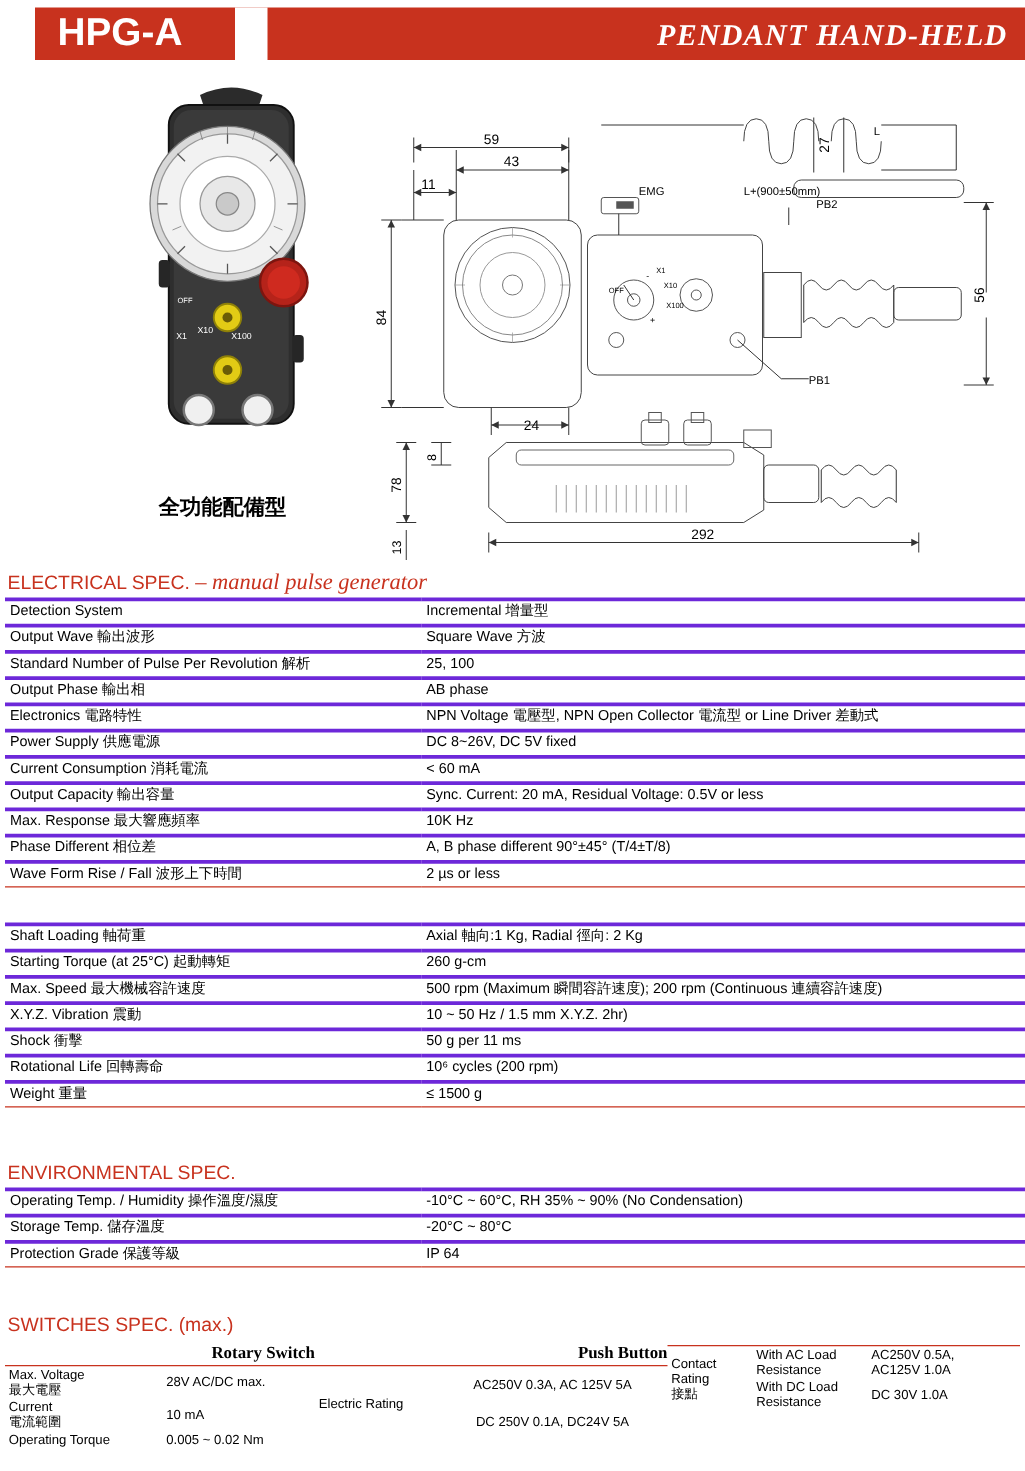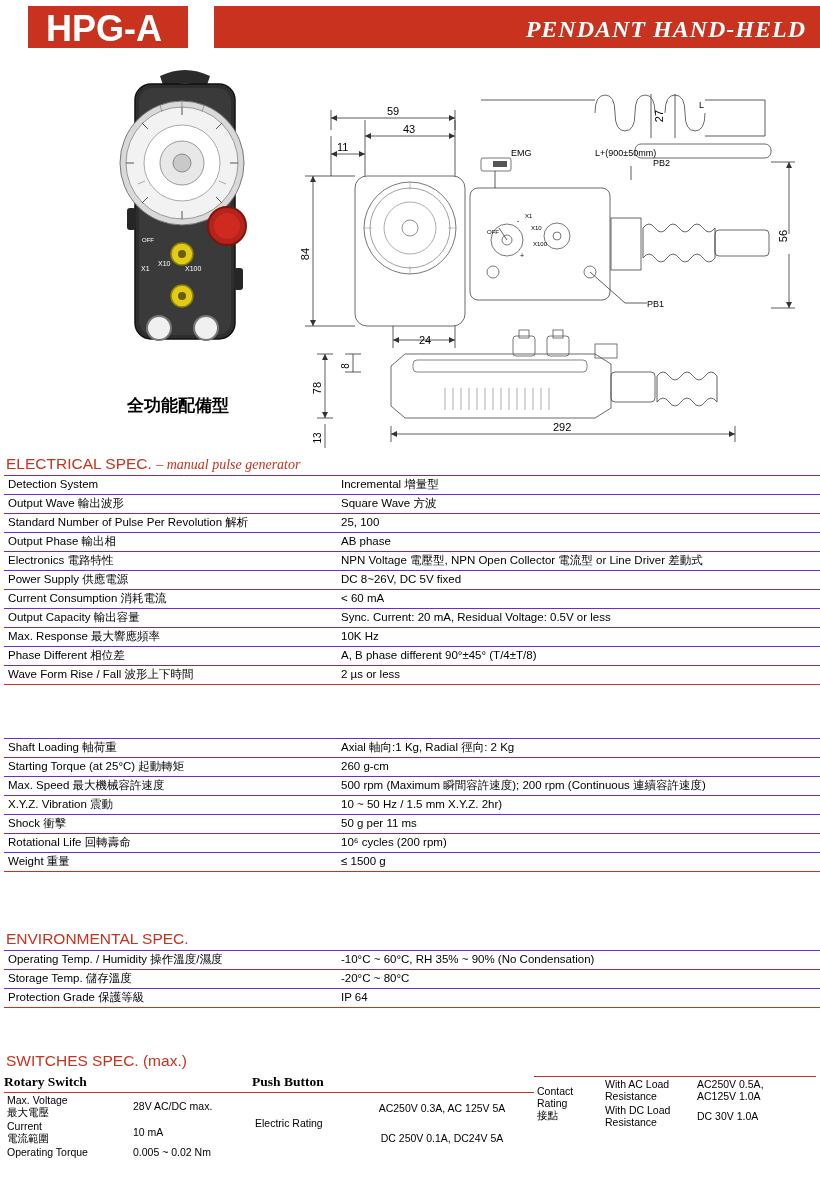--- a/index.html
+++ b/index.html
@@ -9,56 +9,56 @@
     font-family:"Liberation Sans", sans-serif;
     color:#000;
     position:relative;
     overflow:hidden;
   }
   
   .hdr{position:absolute;left:0;top:0;width:820px;height:54px;}
   .hdr-bar{position:absolute;left:0;top:6px;width:820px;height:42px;background:#c8321e;}
   .hdr-white-l{position:absolute;left:0;top:0;width:28px;height:54px;background:#fff;}
   .hdr-notch{position:absolute;left:188px;top:6px;width:26px;height:42px;background:#fff;}
-  .hdr-title{position:absolute;left:46px;top:8px;font-size:36px;font-weight:bold;color:#ffffff;
+  .hdr-title{position:absolute;left:46px;top:8px;font-size:31px;font-weight:bold;color:#ffffff;
     font-family:"Liberation Sans", sans-serif;letter-spacing:0px;}
   .hdr-right{position:absolute;right:14px;top:16px;font-size:24px;font-style:italic;font-weight:bold;color:#ffffff;
     font-family:"Liberation Serif", serif;letter-spacing:1px;}
 
   
   .drawing{position:absolute;left:0;top:58px;width:820px;height:390px;}
   .dev-caption{position:absolute;left:78px;top:336px;width:200px;text-align:center;font-size:17px;font-weight:bold;}
 
   svg{display:block;}
 
   
   .sec{position:absolute;width:812px;left:4px;}
   .sec-title{font-size:15.5px;color:#c8321e;font-family:"Liberation Sans", sans-serif;margin:0 0 2px 2px;}
-  .sec-title .ital{font-style:italic;font-family:"Liberation Serif", serif;font-size:14px;}
+  .sec-title .ital{font-style:italic;font-family:"Liberation Serif", serif;font-size:18px;}
   table.spec{border-collapse:collapse;width:812px;table-layout:fixed;}
   table.spec td{
-    border-top:1px solid #6d28d9;
+    border-top:3px solid #6d28d9;
     border-bottom:1px solid #c8321e;
     font-size:11.5px;
     padding:2px 4px;
     height:14px;
     vertical-align:middle;
     line-height:1.15;
   }
   table.spec td.k{width:325px;}
   table.spec td.v{width:487px;}
   table.spec tr td{border-bottom:none;}
   table.spec tr:last-child td{border-bottom:1px solid #c8321e;}
 
   
   .sw-wrap{position:absolute;left:4px;width:812px;}
   .sw-title{font-size:15.5px;color:#c8321e;margin:0 0 4px 2px;}
   .sw-cols{display:flex;gap:0px;}
   .sw-col{position:relative;}
-  .sw-col h4{margin:0;text-align:left;font-size:13.5px;font-family:"Liberation Serif", serif;font-weight:bold;}
+  .sw-col h4{margin:0;text-align:right;font-size:13.5px;font-family:"Liberation Serif", serif;font-weight:bold;}
   .sw-rule{border-top:1.4px solid #c8321e;margin-top:2px;}
   .sw-col table{border-collapse:collapse;width:100%;font-size:10.5px;}
   .sw-col table td{padding:1px 3px;vertical-align:middle;line-height:1.15;}
   .c1{width:248px;}
   .c2{width:282px;}
   .c3{width:282px;}
   .ctr{text-align:center;}
 </style>
 </head>
 <body>

